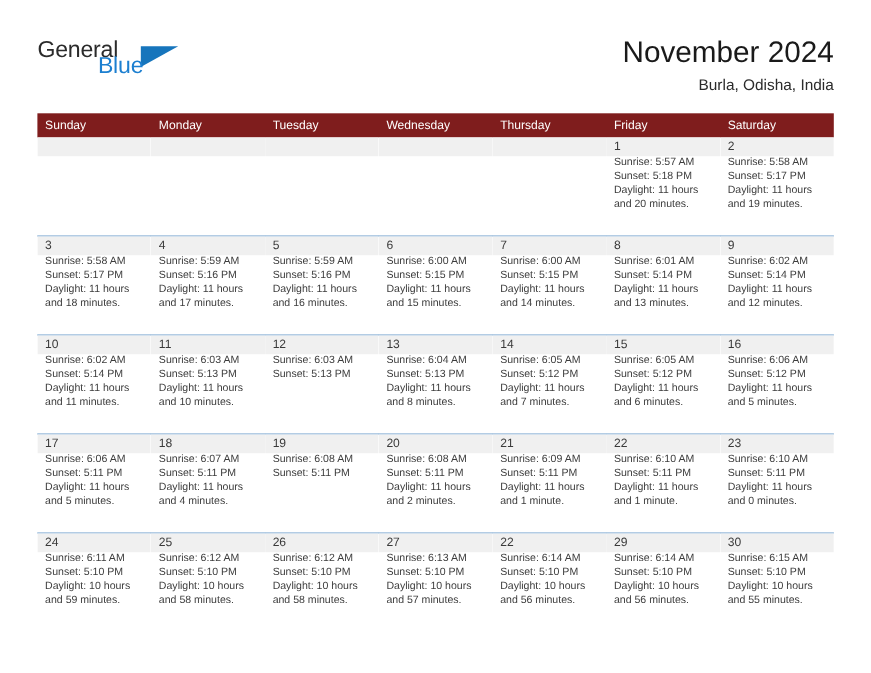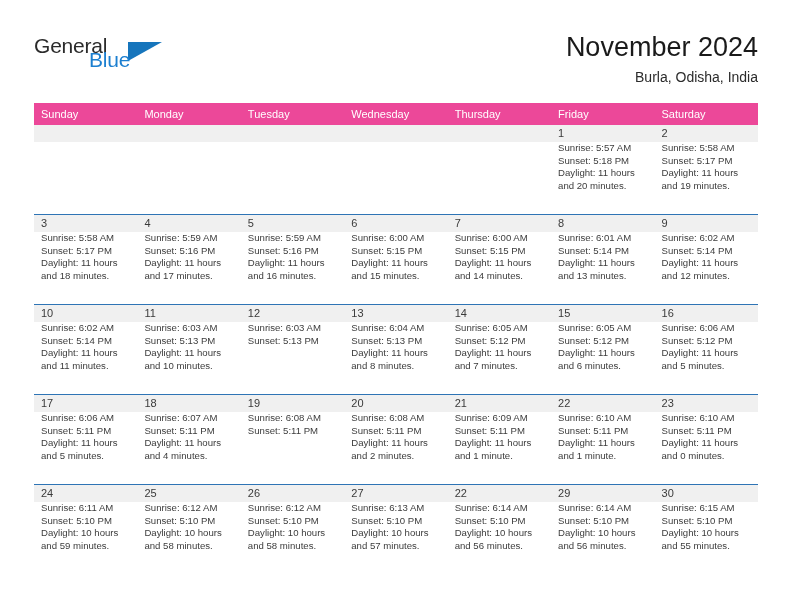--- a/index.html
+++ b/index.html
@@ -87,21 +87,21 @@
 
   
   .calendar {
     position: absolute;
     left: 34px;
     top: 103px;
     width: 724px;
   }
   .weekday-row {
     display: flex;
-    background: #ec4899;
+    background: #7f1d1d;
     height: 22px;
   }
   .weekday {
     flex: 1 1 0;
     color: #ffffff;
     font-size: 11px;
     line-height: 22px;
     padding-left: 7px;
     box-sizing: border-box;
     white-space: nowrap;

